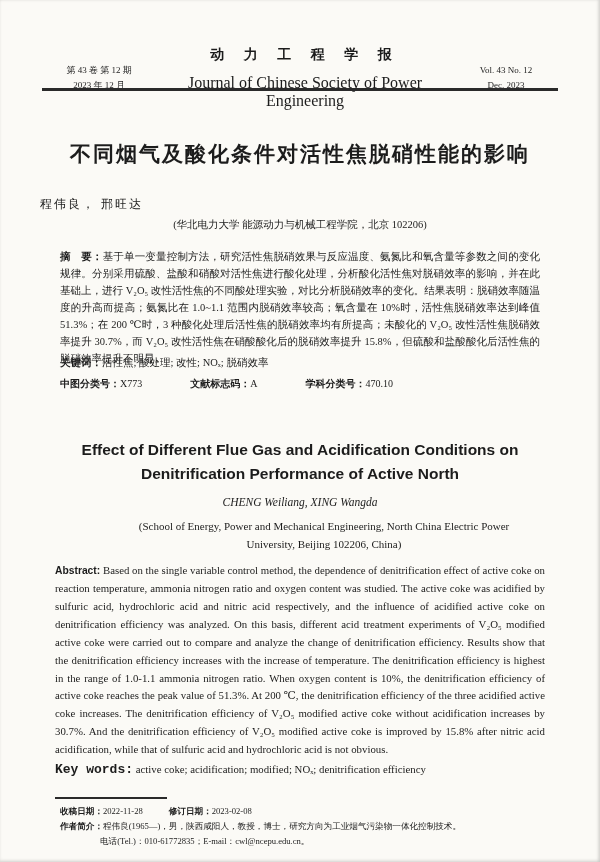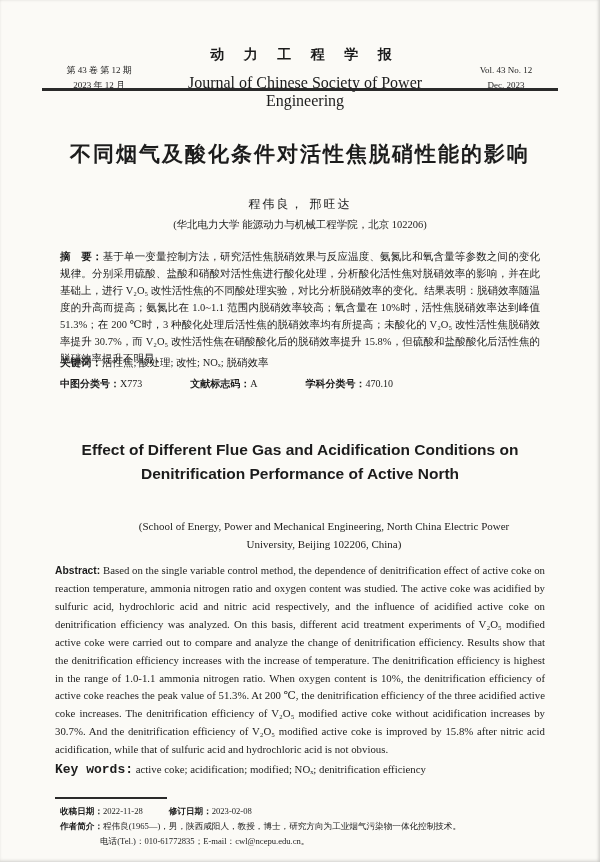--- a/index.html
+++ b/index.html
@@ -35,21 +35,21 @@
     font-size:9.5px;
   }
   .meta-line b { font-weight:bold; }
   
   .title-cn {
     position:absolute; top:140px; left:40px; right:40px;
     text-align:center; font-size:21px; font-weight:bold; letter-spacing:2px;
   }
   .authors-cn {
     position:absolute; top:196px; left:40px; right:40px;
-    text-align:center; font-size:12px; letter-spacing:2px;
+    font-size:12px; letter-spacing:2px;
   }
   .affil-cn {
     position:absolute; top:218px; left:40px; right:40px;
     text-align:center; font-size:10.5px;
   }
   
   .abstract-cn {
     position:absolute; top:248px; left:60px; width:480px;
     font-size:10.5px; line-height:1.62; text-align:justify;
   }
@@ -140,20 +140,21 @@
   <div class="clc-line">
     <div class="seg"><span class="lbl">中图分类号：</span><span>X773</span></div>
     <div class="seg"><span class="lbl">文献标志码：</span><span>A</span></div>
     <div class="seg"><span class="lbl">学科分类号：</span><span>470.10</span></div>
   </div>
 
   <div class="title-en">
     <div>Effect of Different Flue Gas and Acidification Conditions on</div>
     <div>Denitrification Performance of Active North</div>
   </div>
+  <div class="authors-en">CHENG Weiliang,   XING Wangda</div>
   <div class="affil-en">(School of Energy, Power and Mechanical Engineering, North China Electric Power University, Beijing 102206, China)</div>
 
   <div class="abstract-en">
     <span class="lbl">Abstract:</span>
     <span>Based on the single variable control method, the dependence of denitrification effect of active coke on reaction temperature, ammonia nitrogen ratio and oxygen content was studied. The active coke was acidified by sulfuric acid, hydrochloric acid and nitric acid respectively, and the influence of acidified active coke on denitrification efficiency was analyzed. On this basis, different acid treatment experiments of V₂O₅ modified active coke were carried out to compare and analyze the change of denitrification efficiency. Results show that the denitrification efficiency increases with the increase of temperature. The denitrification efficiency is highest in the range of 1.0-1.1 ammonia nitrogen ratio. When oxygen content is 10%, the denitrification efficiency of active coke reaches the peak value of 51.3%. At 200 ℃, the denitrification efficiency of the three acidified active coke increases. The denitrification efficiency of V₂O₅ modified active coke without acidification increases by 30.7%. And the denitrification efficiency of V₂O₅ modified active coke is improved by 15.8% after nitric acid acidification, while that of sulfuric acid and hydrochloric acid is not obvious.</span>
   </div>
 
   <div class="kw-en">
     <span class="lbl">Key words:</span>
     <span>active coke; acidification; modified; NOₓ; denitrification efficiency</span>

